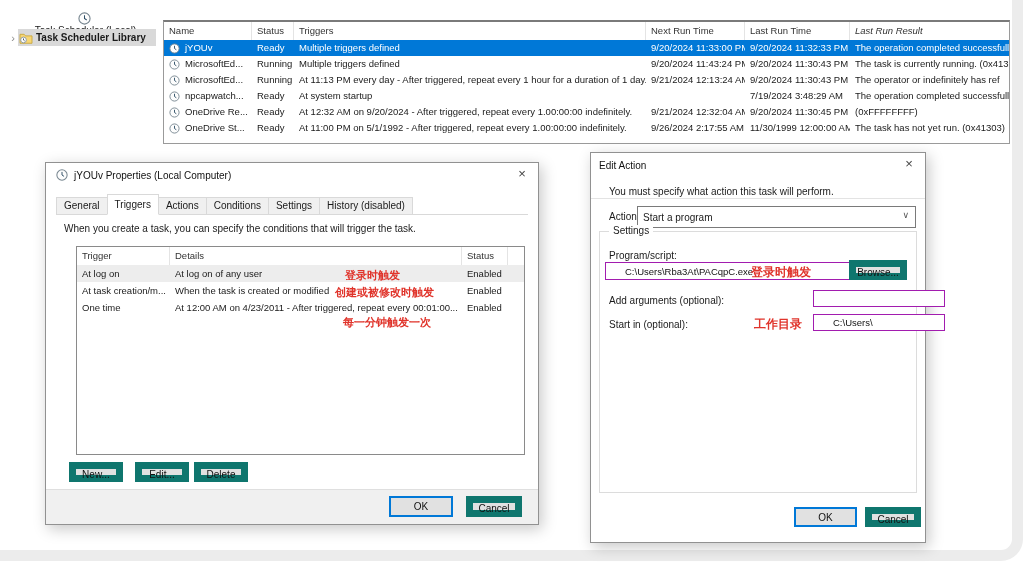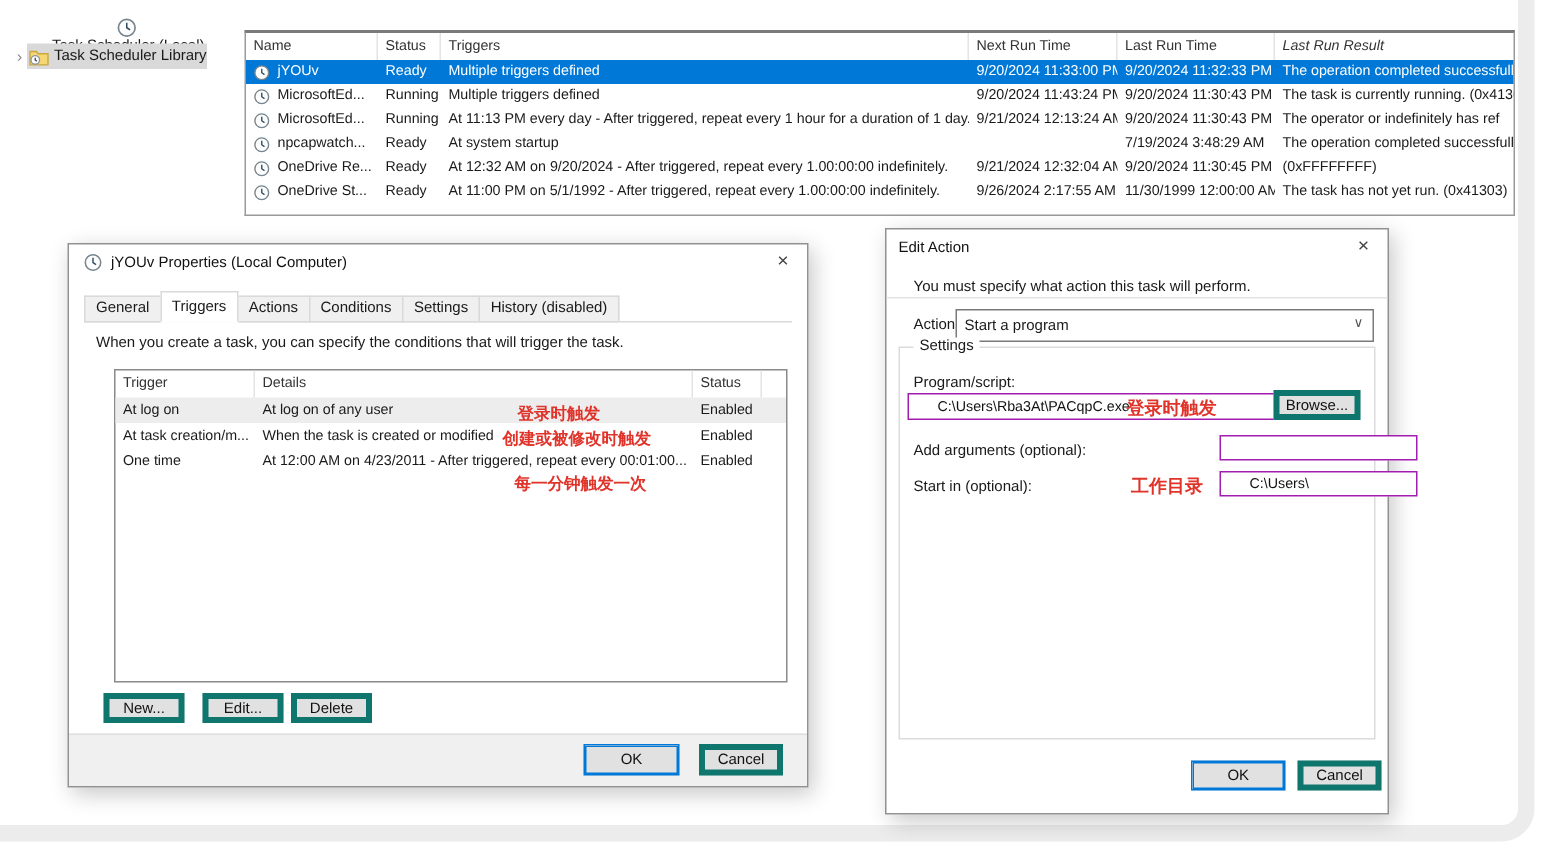--- a/index.html
+++ b/index.html
@@ -26,21 +26,21 @@
   .trow .c{padding-left:5px;overflow:hidden;white-space:nowrap;}
   .trow .namec{display:flex;align-items:center;gap:3px;padding-left:3px;}
   .trow.sel{background:#0078d7;color:#fff;}
 
   
   .dlg{position:absolute;background:#fff;border:1px solid #919191;box-shadow:3px 4px 14px rgba(0,0,0,.22);z-index:2;}
   .dlg-title{position:absolute;left:0;top:0;right:0;height:24px;display:flex;align-items:center;
              padding-left:8px;gap:5px;font-size:10px;color:#111;}
   .dlg-x{position:absolute;right:0;top:0;width:32px;height:22px;text-align:center;line-height:22px;
          font-size:13px;color:#444;cursor:default;}
-  .btn{position:absolute;background:#e1e1e1;border:4px solid #0f766e;font-size:10px;color:#111;
+  .btn{position:absolute;background:#e1e1e1;border:7px solid #0f766e;font-size:10px;color:#111;
        text-align:center;font-family:"Liberation Sans",sans-serif;padding:0;}
   .btn.focused{border:1px solid #0078d7;box-shadow:inset 0 0 0 1px #0078d7;}
   .tbox{position:absolute;border:1px solid #a21caf;background:#fff;font-size:9.5px;
         font-family:"Liberation Sans",sans-serif;padding:0 19px;color:#111;}
   .red{position:absolute;color:#e0342b;font-weight:bold;font-size:11px;white-space:nowrap;z-index:3;}
 
   
   #props{left:45px;top:162px;width:492px;height:361px;}
   .tabstrip{position:absolute;left:10px;right:10px;top:31px;height:21px;display:flex;align-items:flex-end;}
   .tabstrip::after{content:"";position:absolute;left:0;right:0;bottom:0;border-bottom:1px solid #d9d9d9;}
@@ -82,21 +82,21 @@
       <span class="icon-cell">
         <svg class="clock-svg" width="13" height="13" viewBox="0 0 14 14">
             <circle cx="7" cy="7" r="6" fill="#fdfdfd" stroke="#76858f" stroke-width="1.2"></circle>
             <path d="M7 3.4V7l2.4 1.6" stroke="#2b4b63" stroke-width="1.1" fill="none"></path>
           </svg>
       </span>
       <span class="lbl">Task Scheduler (Local)</span>
     </div>
     <div class="tree-row" style="padding-left:8px;">
       <span class="expander">›</span>
-      <span class="sel-bg" style="display:inline-flex;align-items:center;height:17px;padding-right:0;">
+      <span class="sel-bg" style="display:inline-flex;align-items:center;height:17px;padding-right:10px;font-weight:bold;">
         <span class="icon-cell">
           <svg class="folder-svg" width="14" height="12" viewBox="0 0 15 13">
               <path d="M1 2.5h4.5L7 4.2h7v8H1z" fill="#f7d674" stroke="#c9a83f"></path>
               <circle cx="4.8" cy="8.6" r="3.1" fill="#fff" stroke="#8a97a0"></circle>
               <path d="M4.8 7v1.7l1.2.9" stroke="#44525c" fill="none"></path>
             </svg>
         </span>
         <span class="lbl">Task Scheduler Library</span>
       </span>
     </div>

